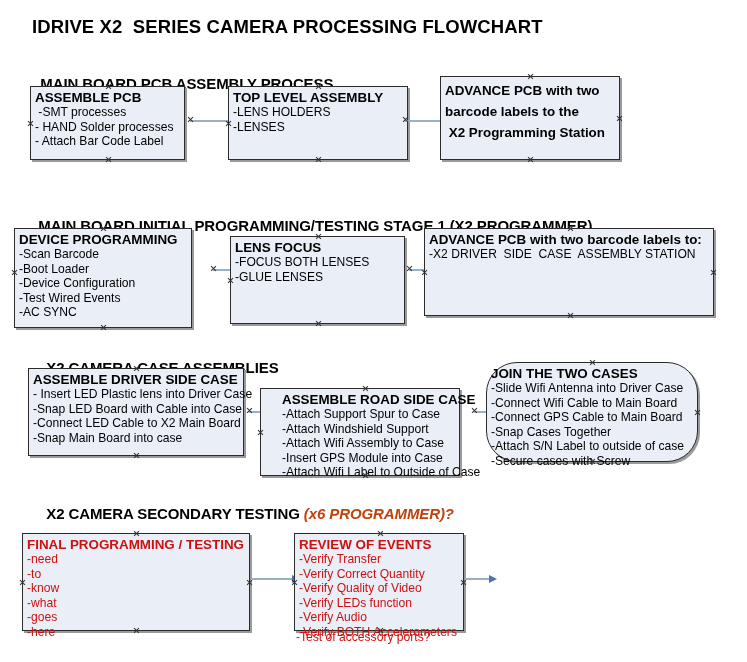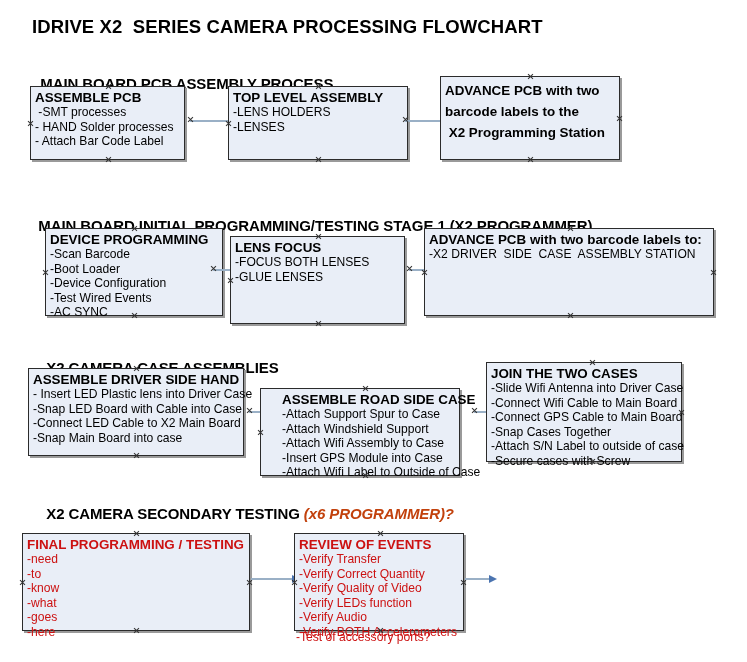--- a/index.html
+++ b/index.html
@@ -166,21 +166,21 @@
  X2 Programming Station</div>
     <span class="handle" style="left:86px; top:-4px;"></span>
     <span class="handle" style="left:86px; bottom:-4px;"></span>
     <span class="handle" style="right:-4px; top:38px;"></span>
   </div>
 
   <div class="section-title" style="left:22px; top:200px;">
     <span>MAIN BOARD INITIAL PROGRAMMING/TESTING STAGE 1 (X2 PROGRAMMER)</span>
   </div>
 
-  <div class="box" style="left:45px; top:228px; width:178px; height:88px;">
+  <div class="box" style="left:14px; top:228px; width:178px; height:100px;">
     <div class="bx-title">DEVICE PROGRAMMING</div>
     <div class="bx-line">-Scan Barcode</div>
     <div class="bx-line">-Boot Loader</div>
     <div class="bx-line">-Device Configuration</div>
     <div class="bx-line">-Test Wired Events</div>
     <div class="bx-line">-AC SYNC</div>
     <span class="handle" style="left:85px; top:-4px;"></span>
     <span class="handle" style="left:85px; bottom:-4px;"></span>
     <span class="handle" style="left:-4px; top:40px;"></span>
   </div>
@@ -211,21 +211,21 @@
     <span class="handle" style="left:142px; bottom:-4px;"></span>
     <span class="handle" style="left:-4px; top:40px;"></span>
     <span class="handle" style="right:-4px; top:40px;"></span>
   </div>
 
   <div class="section-title" style="left:30px; top:342px;">
     <span>X2 CAMERA CASE ASSEMBLIES</span>
   </div>
 
   <div class="box" style="left:28px; top:368px; width:216px; height:88px;">
-    <div class="bx-title">ASSEMBLE DRIVER SIDE HAND</div>
+    <div class="bx-title">ASSEMBLE DRIVER SIDE CASE</div>
     <div class="bx-line">- Insert LED Plastic lens into Driver Case</div>
     <div class="bx-line">-Snap LED Board with Cable into Case</div>
     <div class="bx-line">-Connect LED Cable to X2 Main Board</div>
     <div class="bx-line">-Snap Main Board into case</div>
     <span class="handle" style="left:104px; top:-4px;"></span>
     <span class="handle" style="left:104px; bottom:-4px;"></span>
   </div>
 
   <div class="conn" style="left:249px; top:411px; width:14px;">
     <span class="arrow-head"></span>
@@ -242,21 +242,21 @@
     <span class="handle" style="left:101px; top:-4px;"></span>
     <span class="handle" style="left:101px; bottom:-4px;"></span>
     <span class="handle" style="left:-4px; top:40px;"></span>
   </div>
 
   <div class="conn" style="left:474px; top:411px; width:14px;">
     <span class="arrow-head"></span>
   </div>
   <span class="handle" style="left:471px; top:407px;"></span>
 
-  <div class="box" style="left:486px; top:362px; width:196px; height:100px;">
+  <div class="box" style="left:486px; top:362px; width:212px; height:100px;border-radius:31px;">
     <div class="bx-title">JOIN THE TWO CASES</div>
     <div class="bx-line">-Slide Wifi Antenna into Driver Case</div>
     <div class="bx-line">-Connect Wifi Cable to Main Board</div>
     <div class="bx-line">-Connect GPS Cable to Main Board</div>
     <div class="bx-line">-Snap Cases Together</div>
     <div class="bx-line">-Attach S/N Label to outside of case</div>
     <div class="bx-line">-Secure cases with Screw</div>
     <span class="handle" style="left:102px; top:-4px;"></span>
     <span class="handle" style="left:102px; bottom:-4px;"></span>
     <span class="handle" style="right:-4px; top:46px;"></span>

